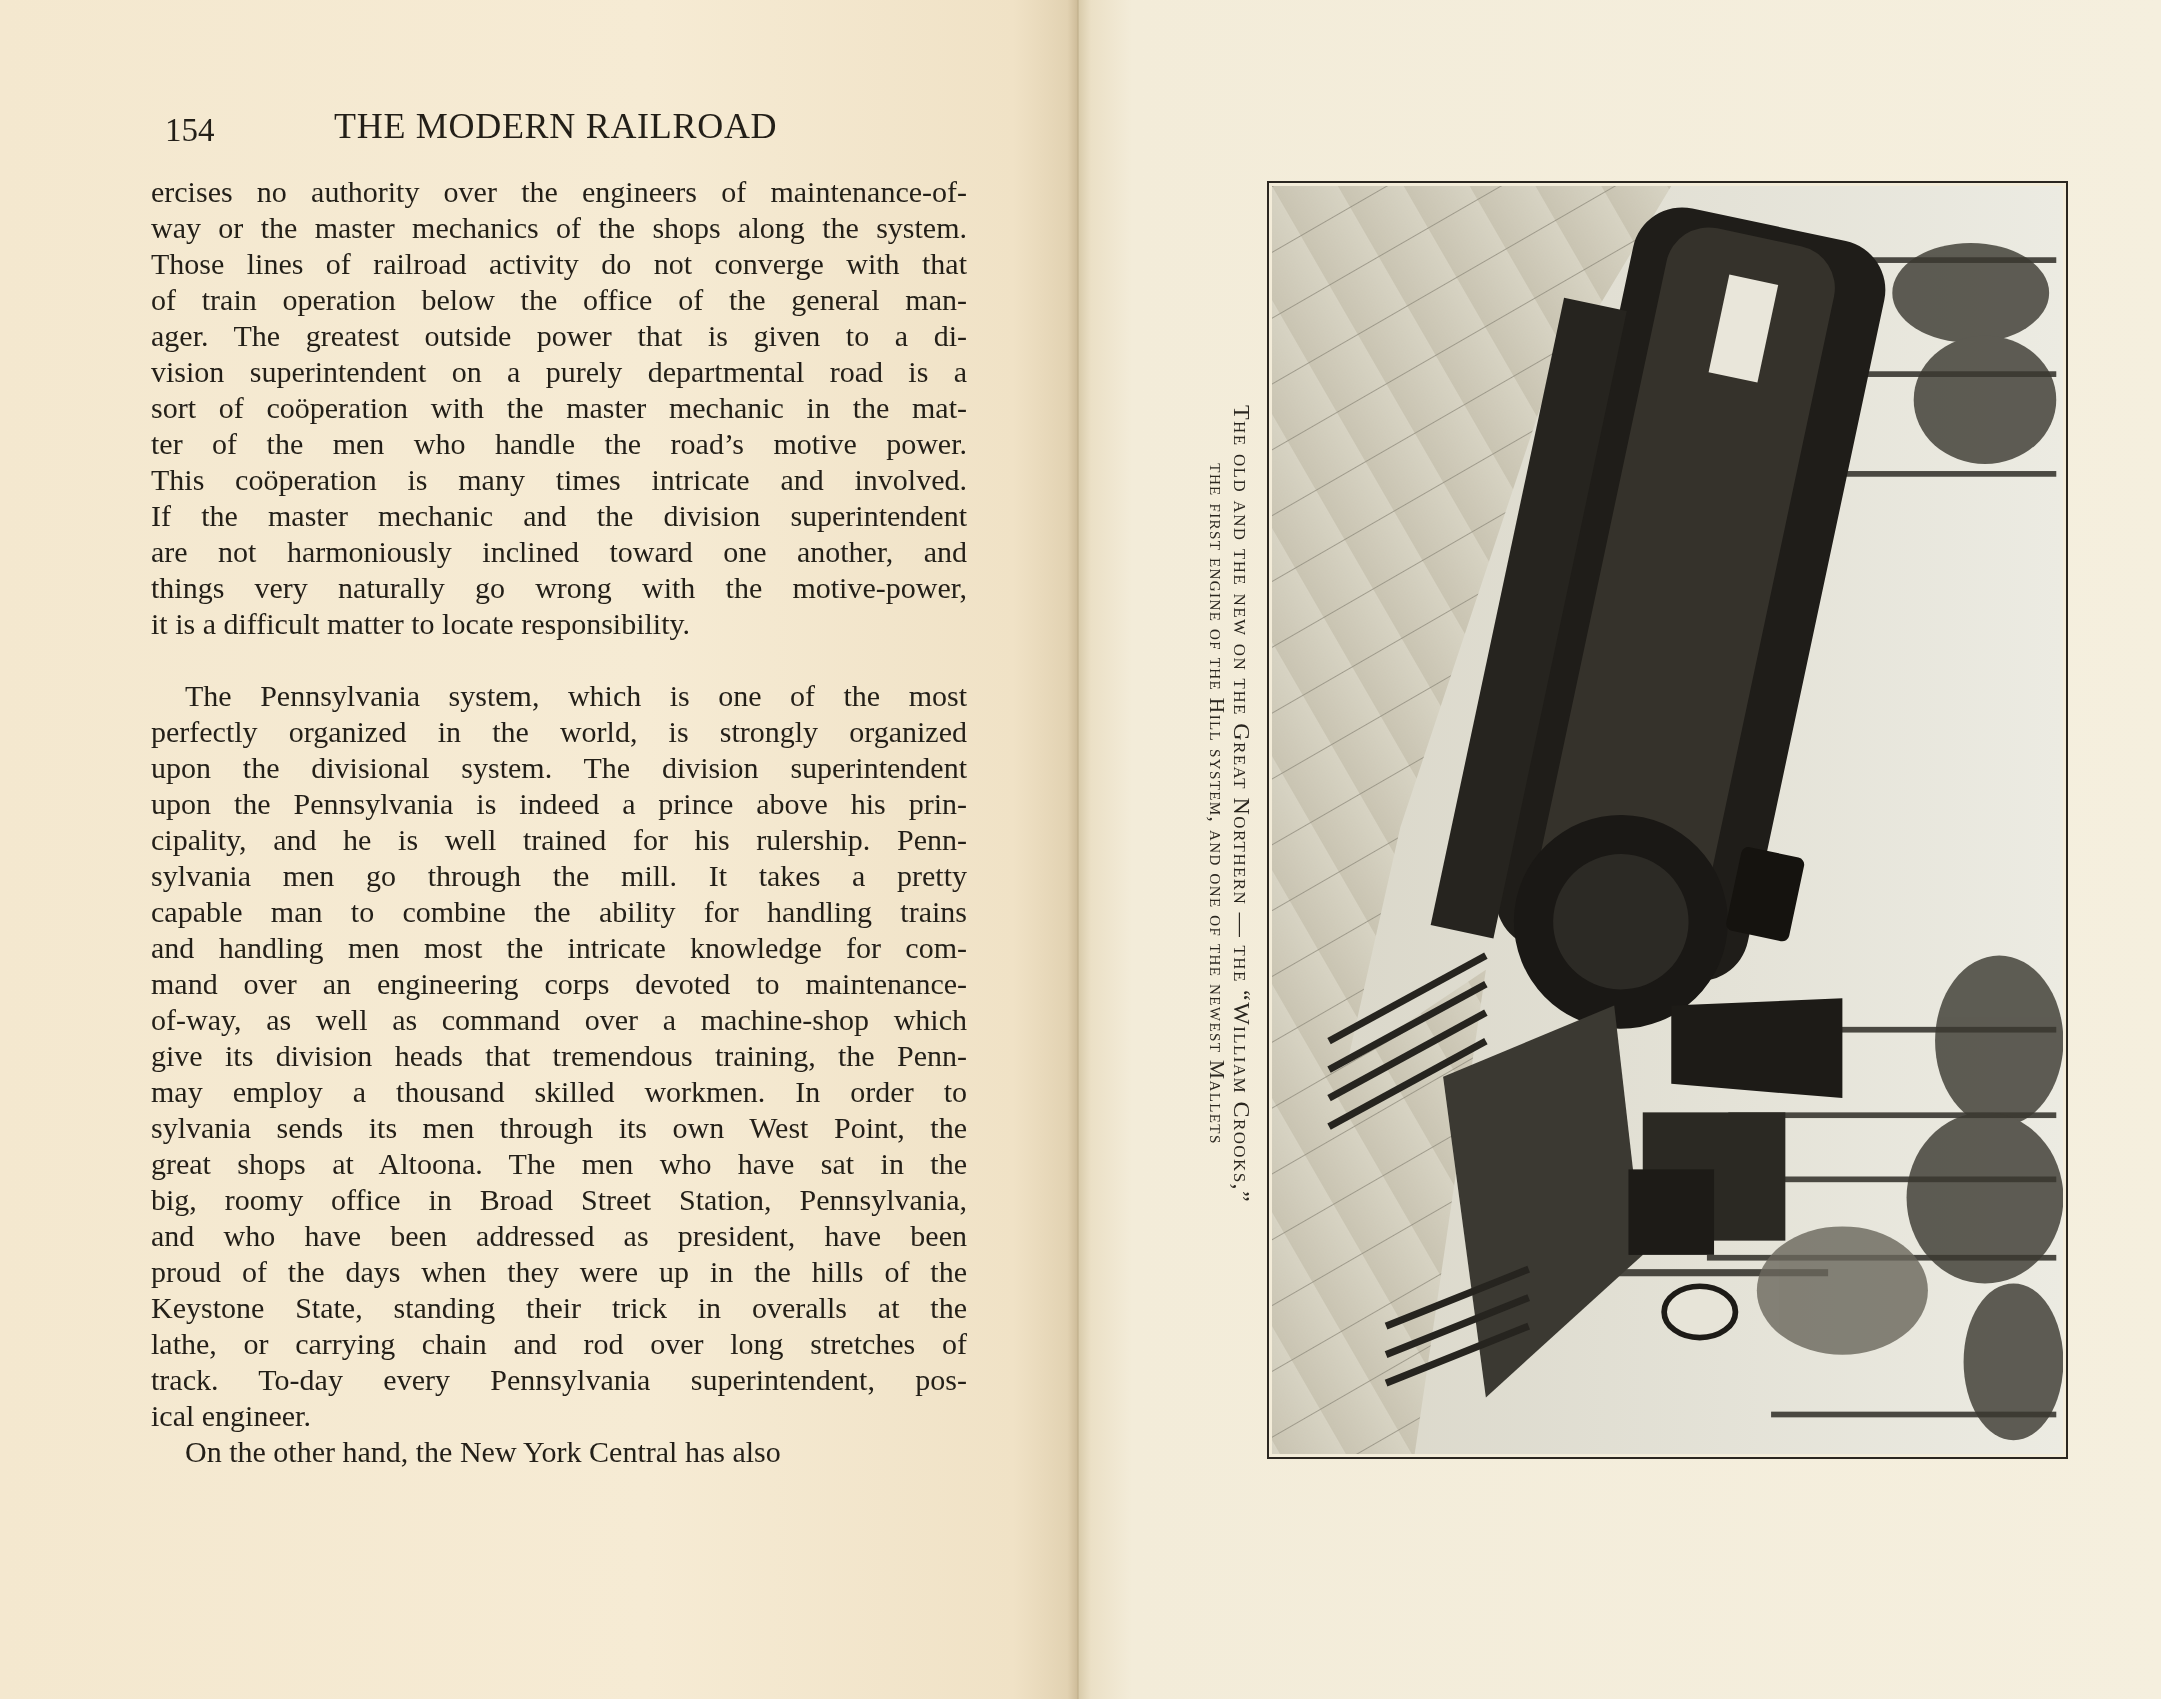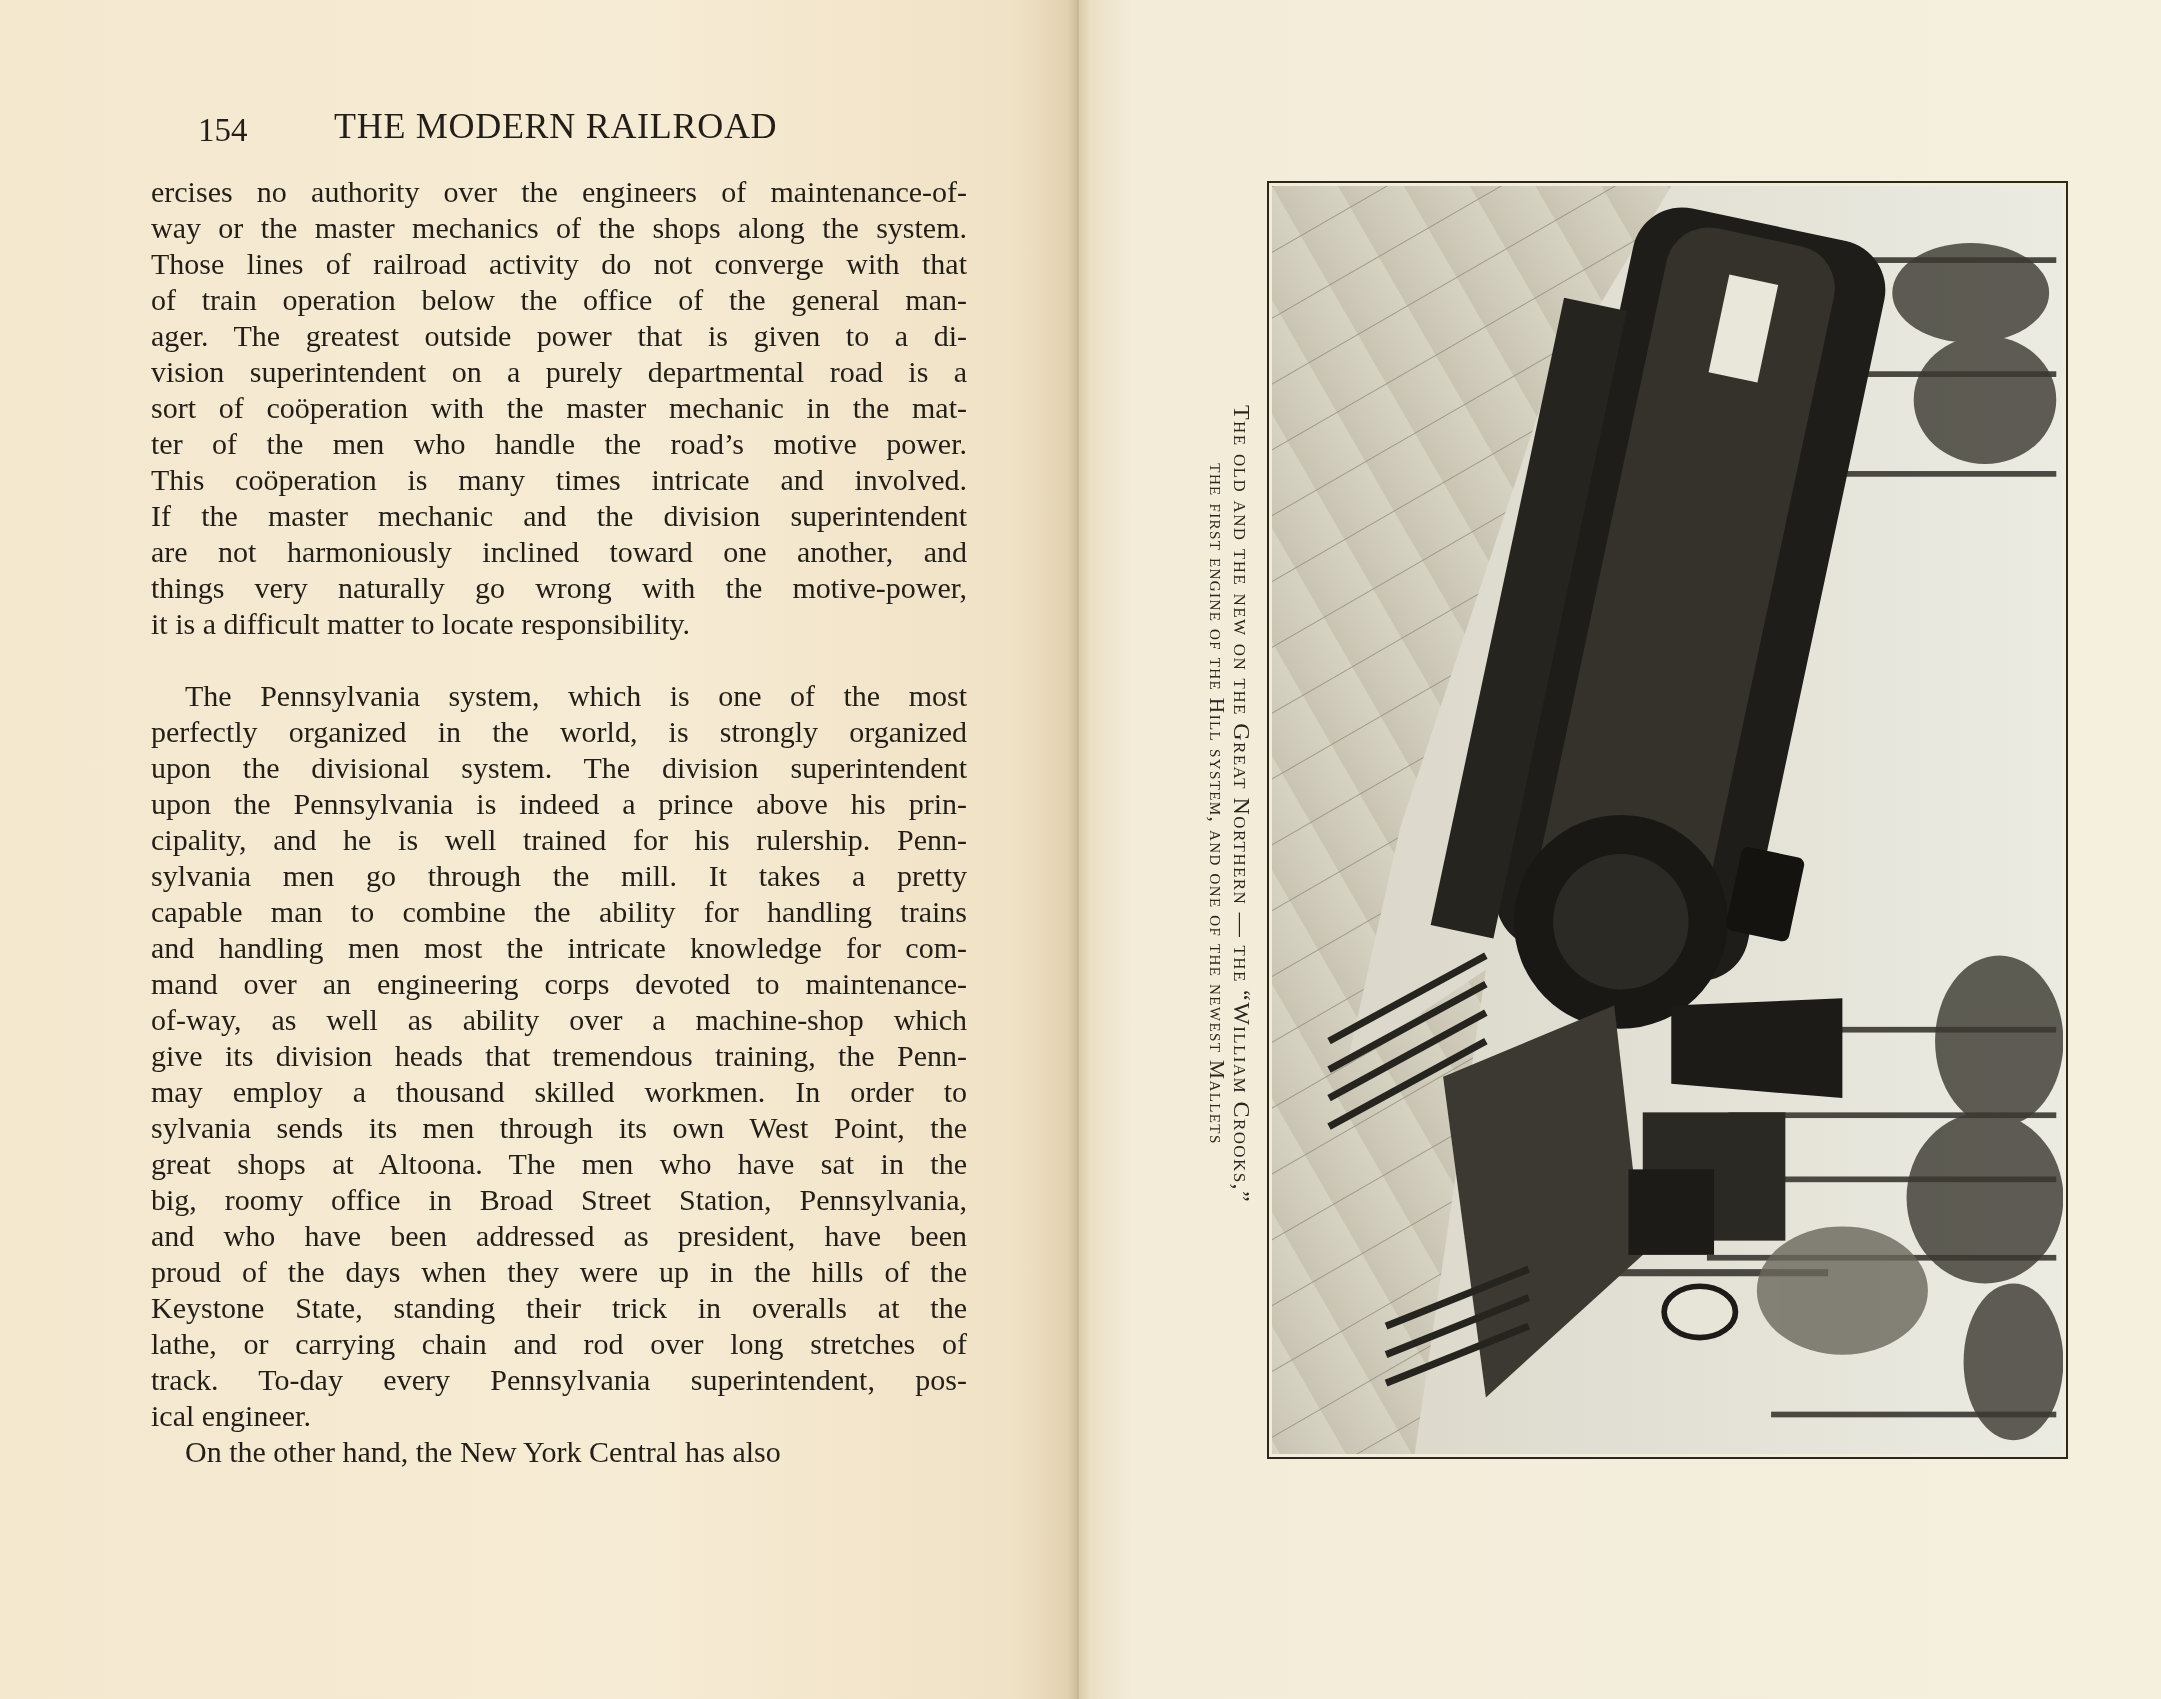--- a/index.html
+++ b/index.html
@@ -18,21 +18,21 @@
     background: linear-gradient(to right, #d8caa9 0%, #ebe0c6 1.2%, #f3ecd9 5%, #f5efde 100%);
   }
   .gutter-line {
     position: absolute; left: 1077px; top: 0; width: 2.1px; height: 1700px;
     background: #bfae8a; opacity: .55;
   }
   .running-head {
     position: absolute; top: 105px; left: 165px; width: 816px; height: 43px;
     font-size: 36px; line-height: 43px; letter-spacing: 0.7px;
   }
-  .page-number { position: absolute; left: 0; top: 4.3px; font-size: 33px; letter-spacing: 0; margin-left: 33px; }
+  .page-number { position: absolute; left: 0; top: 4.3px; font-size: 33px; letter-spacing: 0; }
   .book-title { position: absolute; left: 169px; top: 0; }
 
   .body-text {
     position: absolute; left: 151px; top: 174px; width: 816px;
     font-size: 30px; line-height: 36px;
   }
   .line {
     display: block; height: 36px; white-space: nowrap;
     text-align: justify; text-align-last: justify;
   }
@@ -93,21 +93,21 @@
     <span class="para-gap"></span>
     <span class="line indent">The Pennsylvania system, which is one of the most</span>
     <span class="line">perfectly organized in the world, is strongly organized</span>
     <span class="line">upon the divisional system.  The division superintendent</span>
     <span class="line">upon the Pennsylvania is indeed a prince above his prin-</span>
     <span class="line">cipality, and he is well trained for his rulership.  Penn-</span>
     <span class="line">sylvania men go through the mill.  It takes a pretty</span>
     <span class="line">capable man to combine the ability for handling trains</span>
     <span class="line">and handling men most the intricate knowledge for com-</span>
     <span class="line">mand over an engineering corps devoted to maintenance-</span>
-    <span class="line">of-way, as well as ability over a machine-shop which</span>
+    <span class="line">of-way, as well as command over a machine-shop which</span>
     <span class="line">give its division heads that tremendous training, the Penn-</span>
     <span class="line">may employ a thousand skilled workmen.  In order to</span>
     <span class="line">sylvania sends its men through its own West Point, the</span>
     <span class="line">great shops at Altoona.  The men who have sat in the</span>
     <span class="line">big, roomy office in Broad Street Station, Pennsylvania,</span>
     <span class="line">and who have been addressed as president, have been</span>
     <span class="line">proud of the days when they were up in the hills of the</span>
     <span class="line">Keystone State, standing their trick in overalls at the</span>
     <span class="line">lathe, or carrying chain and rod over long stretches of</span>
     <span class="line">track.  To-day every Pennsylvania superintendent, pos-</span>

